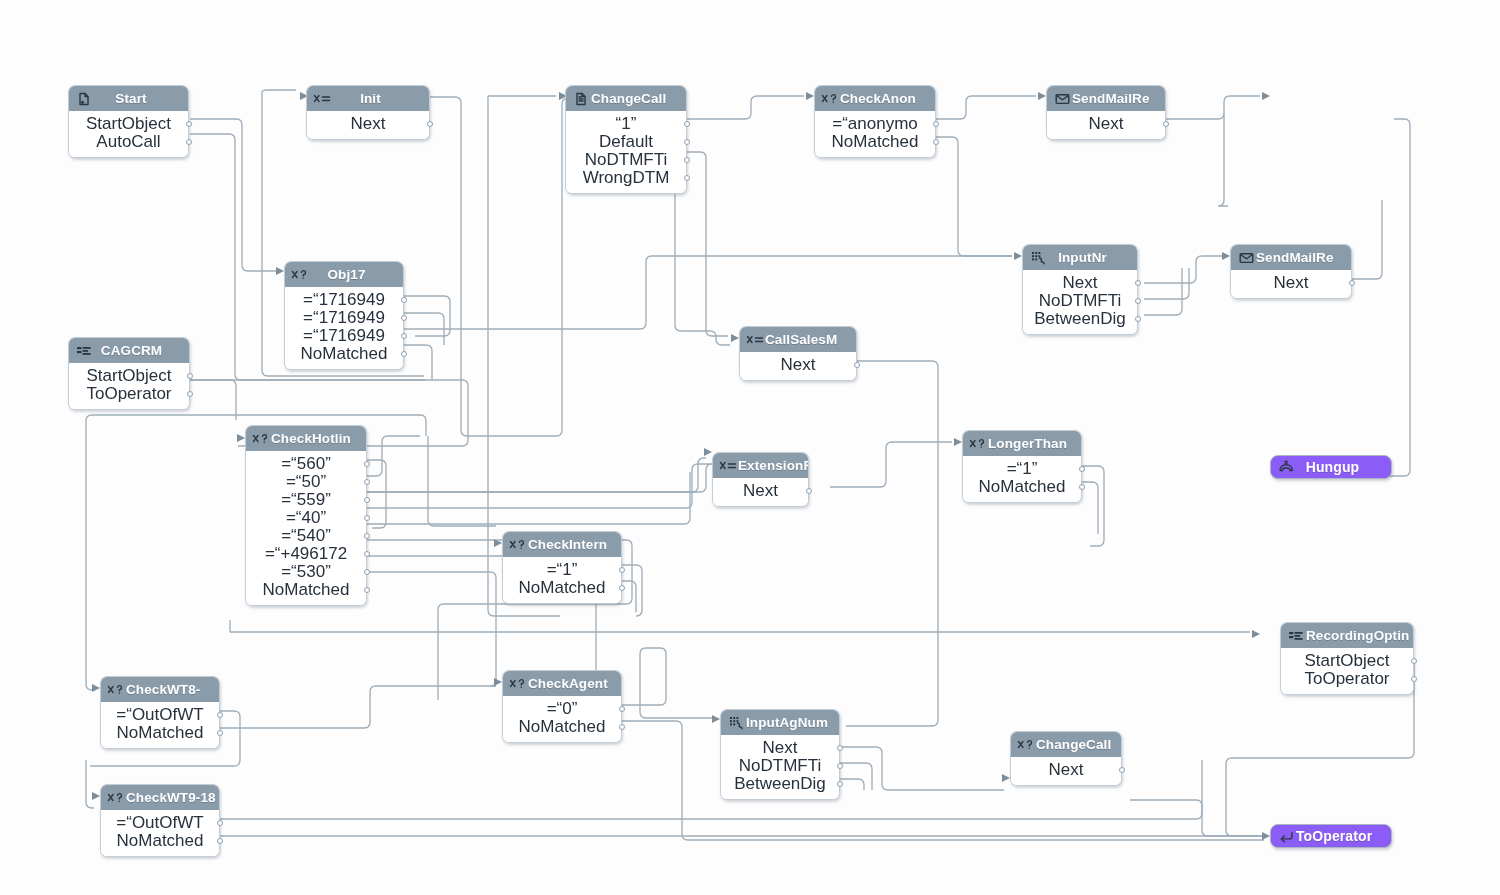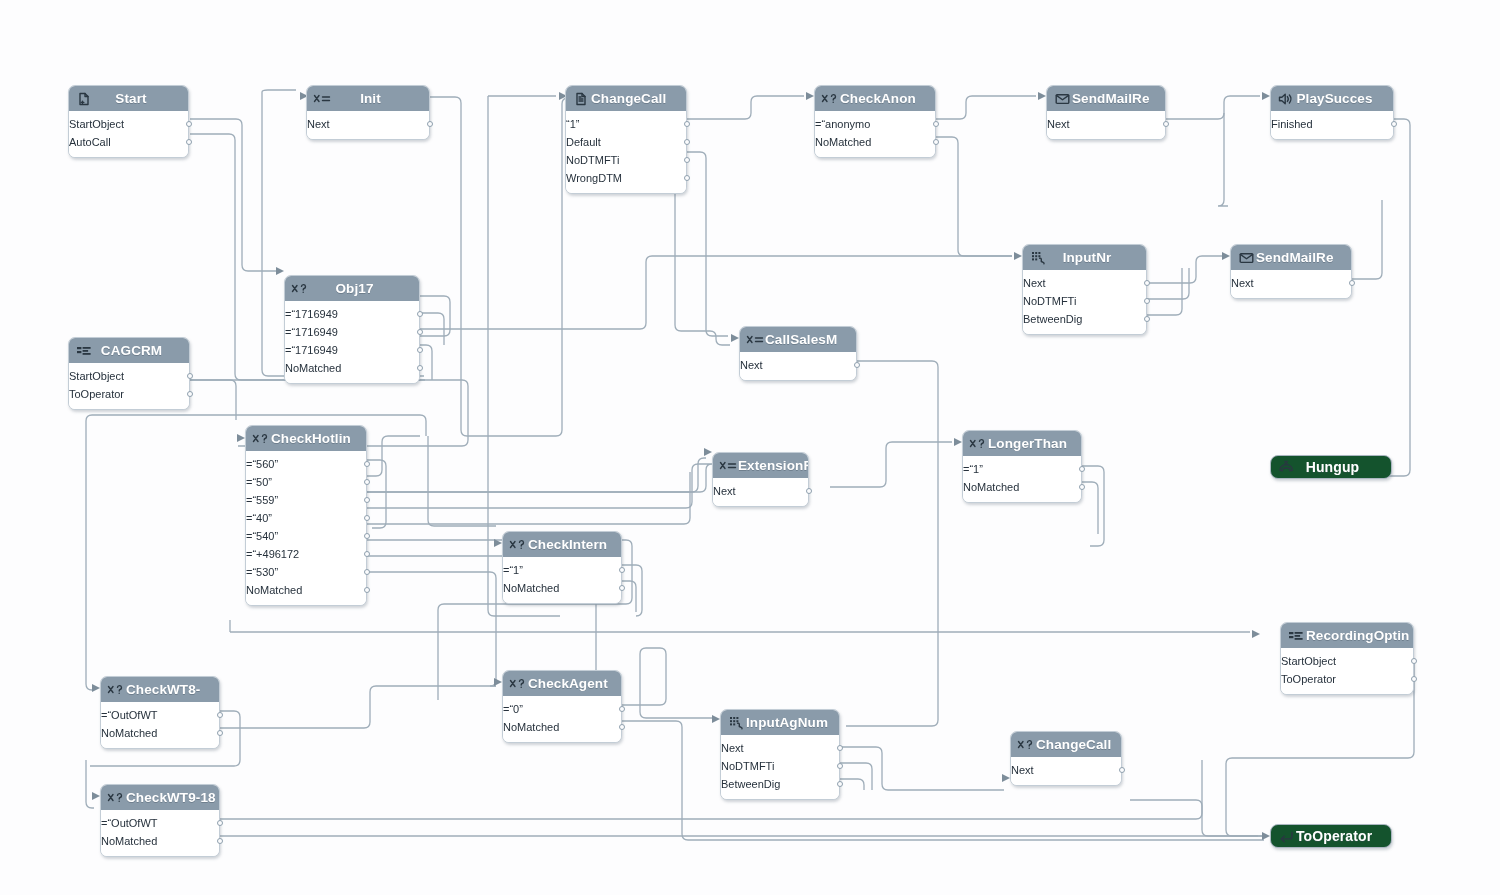--- a/index.html
+++ b/index.html
@@ -31,21 +31,21 @@
     display:flex;align-items:center;
     position:relative;
     box-sizing:border-box;
   }
   .node.pill{
     border:1px solid #aab6c0;
     background:#8a9baa;
     border-radius:8px;
     box-shadow:1px 2px 3px rgba(90,105,120,.3);
   }
-  .node.pill .hdr{height:100%;border-radius:7px;background:#14532d;}
+  .node.pill .hdr{height:100%;border-radius:7px;background:#8b5cf6;}
   .hdr .ico{
     width:20px;height:20px;margin-left:5px;
     display:flex;align-items:center;justify-content:center;
     color:#2e3b47;flex:0 0 auto;
   }
   .hdr .ico svg{display:block;}
   .hdr .ttl{
     flex:1 1 auto;text-align:center;
     color:#ffffff;
     font-size:13.5px;font-weight:bold;
@@ -56,22 +56,22 @@
   }
   .node.pill .hdr .ttl{padding-right:22px;font-size:14px;}
   .body{
     padding:4px 0 6px 0;
     background:#fff;
     border-radius:0 0 6px 6px;
   }
   .port{
     position:relative;
     height:18px;line-height:18px;
-    text-align:left;
-    font-size:11px;color:#26313c;
+    text-align:center;
+    font-size:17px;color:#26313c;
     white-space:nowrap;
   }
   .port .dot{
     position:absolute;right:-4px;top:50%;
     margin-top:-3px;
     width:6px;height:6px;border-radius:50%;
     background:#fbfcfd;border:1px solid #8fa0ae;
     box-sizing:border-box;
   }
   svg.wire path{fill:none;stroke:#9fadb9;stroke-width:1.3px;}
@@ -264,53 +264,39 @@
               <rect stroke="#2a3742" fill="none" stroke-width="1.4" stroke-linecap="round" stroke-linejoin="round" x="1.2" y="1.8" width="12.6" height="8.6" rx="1"></rect>
               <path stroke="#2a3742" fill="none" stroke-width="1.4" stroke-linecap="round" stroke-linejoin="round" d="M1.4 2.4l6.1 4.3 6.1-4.3"></path>
             </svg>
           </span>
           <span class="ttl">SendMailRe</span>
         </div>
         <div class="body">
           <div class="port"><span>Next</span><span class="dot"></span></div>
         </div>
       </div>
-      <div class="node" style="left: 1270px; top: 85px; width: 124px;">
-        <div class="hdr">
-          <span class="ico">
-            <svg width="16" height="14" viewBox="0 0 16 14">
-              <path stroke="#2a3742" fill="none" stroke-width="1.4" stroke-linecap="round" stroke-linejoin="round" d="M1.5 5.2h2.4L7.2 2.3v9.4L3.9 8.8H1.5z"></path>
-              <path stroke="#2a3742" fill="none" stroke-width="1.4" stroke-linecap="round" stroke-linejoin="round" d="M9.4 4.6a4 4 0 0 1 0 4.8M11.4 3a6.2 6.2 0 0 1 0 8"></path>
-            </svg>
-          </span>
-          <span class="ttl">PlaySucces</span>
-        </div>
-        <div class="body">
-          <div class="port"><span>Finished</span><span class="dot"></span></div>
-        </div>
-      </div>
-      <div class="node" style="left: 284px; top: 261px; width: 136px; margin-top: 14px;">
+      <div class="node" style="left: 284px; top: 261px; width: 120px;">
         <div class="hdr">
           <span class="ico">
             <svg width="19" height="13" viewBox="0 0 19 13">
               <path stroke="#2a3742" fill="none" stroke-width="1.4" stroke-linecap="round" stroke-linejoin="round" d="M1.5 3.5L6 9.5M6 3.5L1.5 9.5"></path>
               <path stroke="#2a3742" fill="none" stroke-width="1.4" stroke-linecap="round" stroke-linejoin="round" d="M10.5 4.4a2 2 0 1 1 2.6 2.1c-.6.3-.9.8-.9 1.5"></path>
               <circle cx="12.2" cy="10.2" r=".75" fill="#2a3742" stroke="none"></circle>
             </svg>
           </span>
           <span class="ttl">Obj17</span>
         </div>
         <div class="body">
           <div class="port"><span>=“1716949</span><span class="dot"></span></div>
           <div class="port"><span>=“1716949</span><span class="dot"></span></div>
           <div class="port"><span>=“1716949</span><span class="dot"></span></div>
           <div class="port"><span>NoMatched</span><span class="dot"></span></div>
         </div>
       </div>
-      <div class="node" style="left: 1022px; top: 244px; width: 125px;">
+      <div class="node" style="left: 1022px; top: 244px; width: 116px;">
         <div class="hdr">
           <span class="ico">
             <svg width="15" height="14" viewBox="0 0 15 14">
               <g fill="#2a3742">
                 <rect x="1" y="1" width="2" height="2"></rect>
                 <rect x="4.2" y="1" width="2" height="2"></rect>
                 <rect x="7.4" y="1" width="2" height="2"></rect>
                 <rect x="1" y="4.2" width="2" height="2"></rect>
                 <rect x="4.2" y="4.2" width="2" height="2"></rect>
                 <rect x="7.4" y="4.2" width="2" height="2"></rect>

